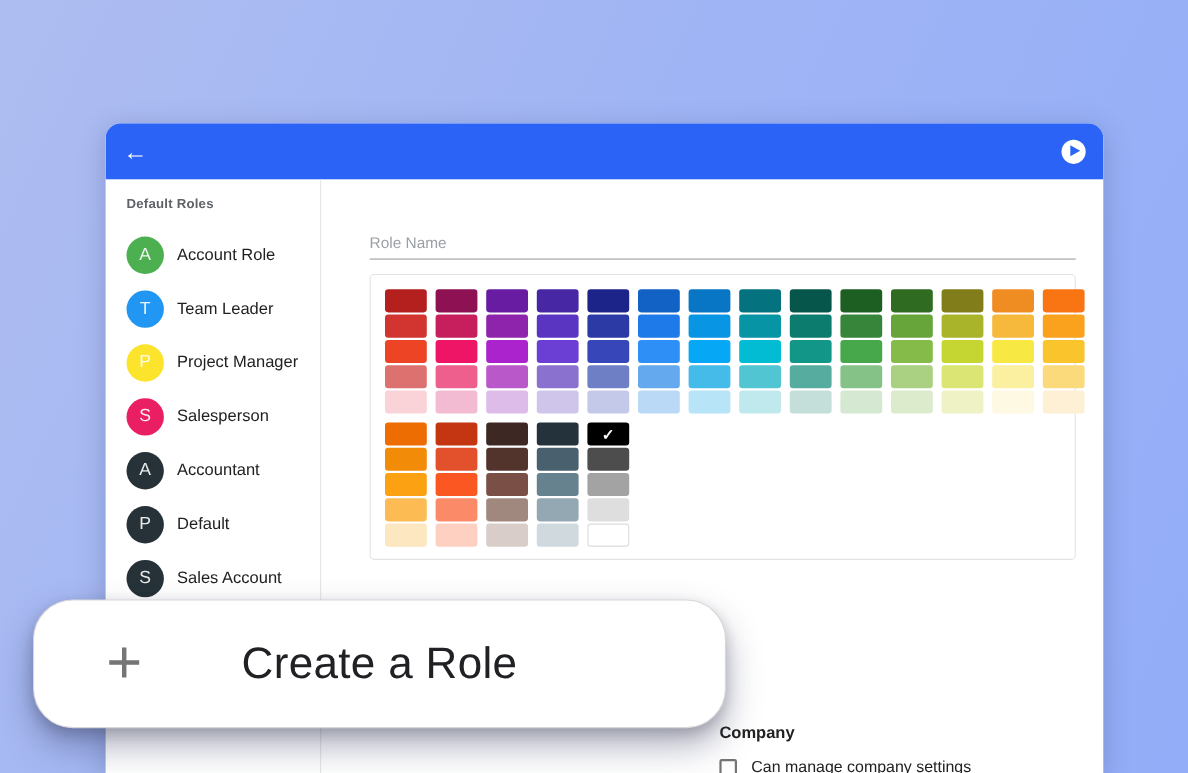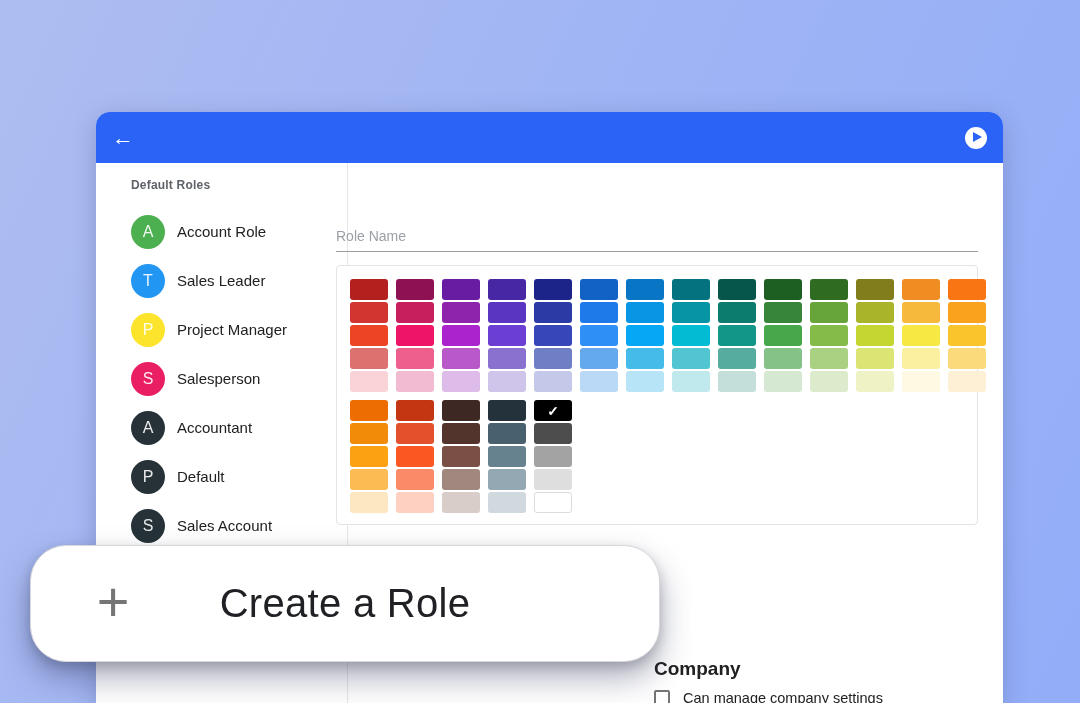--- a/index.html
+++ b/index.html
@@ -40,42 +40,42 @@
     content: ""; position: absolute; left: 8px; top: 5.5px;
     border-left: 9px solid #2a63f6;
     border-top: 5.5px solid transparent;
     border-bottom: 5.5px solid transparent;
   }
 
   .card-body { position: relative; height: 540px; }
 
   
   .sidebar {
-    position: absolute; left: 16px; top: 0; bottom: 0;
-    width: 236px; border-right: 1px solid #e6e6e6;
+    position: absolute; left: 0; top: 0; bottom: 0;
+    width: 196px; border-right: 1px solid #e6e6e6;
     padding: 15px 0 0 19px;
   }
   .sidebar-label { font-size: 12px; color: #5f6368; font-weight: 700; letter-spacing:.2px; }
   .role-list { margin-top: 15px; }
   .role-item {
     height: 49px; display: flex; align-items: center; gap: 12px;
     cursor: pointer;
   }
   .role-avatar {
     width: 34px; height: 34px; border-radius: 50%;
     display: flex; align-items: center; justify-content: center;
     color: rgba(255,255,255,.9); font-size: 16px; font-weight: 400;
     flex: 0 0 34px;
   }
   .role-label { font-size: 15px; color: #212121; }
 
   
   .main { position: absolute; left: 224px; top: 0; right: 0; bottom: 0; padding: 18px 25px 0 16px; }
   .page-heading { font-size: 20px; font-weight: 400; color: #757575; }
-  .rolename-wrap { margin-top: 43px; width: 642px; }
+  .rolename-wrap { margin-top: 27px; width: 642px; }
   .rolename-input {
     width: 100%; border: none; border-bottom: 1px solid #9e9e9e;
     font-size: 14px; color: #212121; padding: 4px 0 7px 0; outline: none;
     font-family: "Liberation Sans", sans-serif; background: transparent;
   }
   .rolename-input::placeholder { color: #9aa0a6; }
 
   
   .palette-box {
     margin-top: 13px; width: 642px; height: 260px;
@@ -90,21 +90,21 @@
     position: relative;
   }
   .swatch-white { border: 1px solid #dcdcdc; }
   .swatch .check {
     position: absolute; inset: 0; display: flex; align-items: center; justify-content: center;
     color: #fff; font-size: 14px; font-weight: 700;
   }
 
   
   .perm-heading {
-    position: absolute; font-size: 19px; font-weight: 700; color: #212121;
+    position: absolute; font-size: 15px; font-weight: 700; color: #212121;
   }
   .perm-item {
     position: absolute; display: flex; align-items: center; gap: 13px; cursor: pointer;
   }
   .perm-checkbox {
     width: 16px; height: 16px; border: 2px solid #757575; border-radius: 2px;
     background: #fff; flex: 0 0 16px;
   }
   .perm-label { font-size: 14.5px; color: #212121; white-space: nowrap; }
 
@@ -142,21 +142,21 @@
   <div class="card-body">
     <div class="sidebar">
       <div class="sidebar-label">Default Roles</div>
       <div class="role-list" id="role-list">
           <div class="role-item">
             <span class="role-avatar" style="background: rgb(76, 175, 80);">A</span>
             <span class="role-label">Account Role</span>
           </div>
           <div class="role-item">
             <span class="role-avatar" style="background: rgb(33, 150, 243);">T</span>
-            <span class="role-label">Sales Leader</span>
+            <span class="role-label">Team Leader</span>
           </div>
           <div class="role-item">
             <span class="role-avatar" style="background: rgb(252, 227, 44);">P</span>
             <span class="role-label">Project Manager</span>
           </div>
           <div class="role-item">
             <span class="role-avatar" style="background: rgb(233, 30, 99);">S</span>
             <span class="role-label">Salesperson</span>
           </div>
           <div class="role-item">

